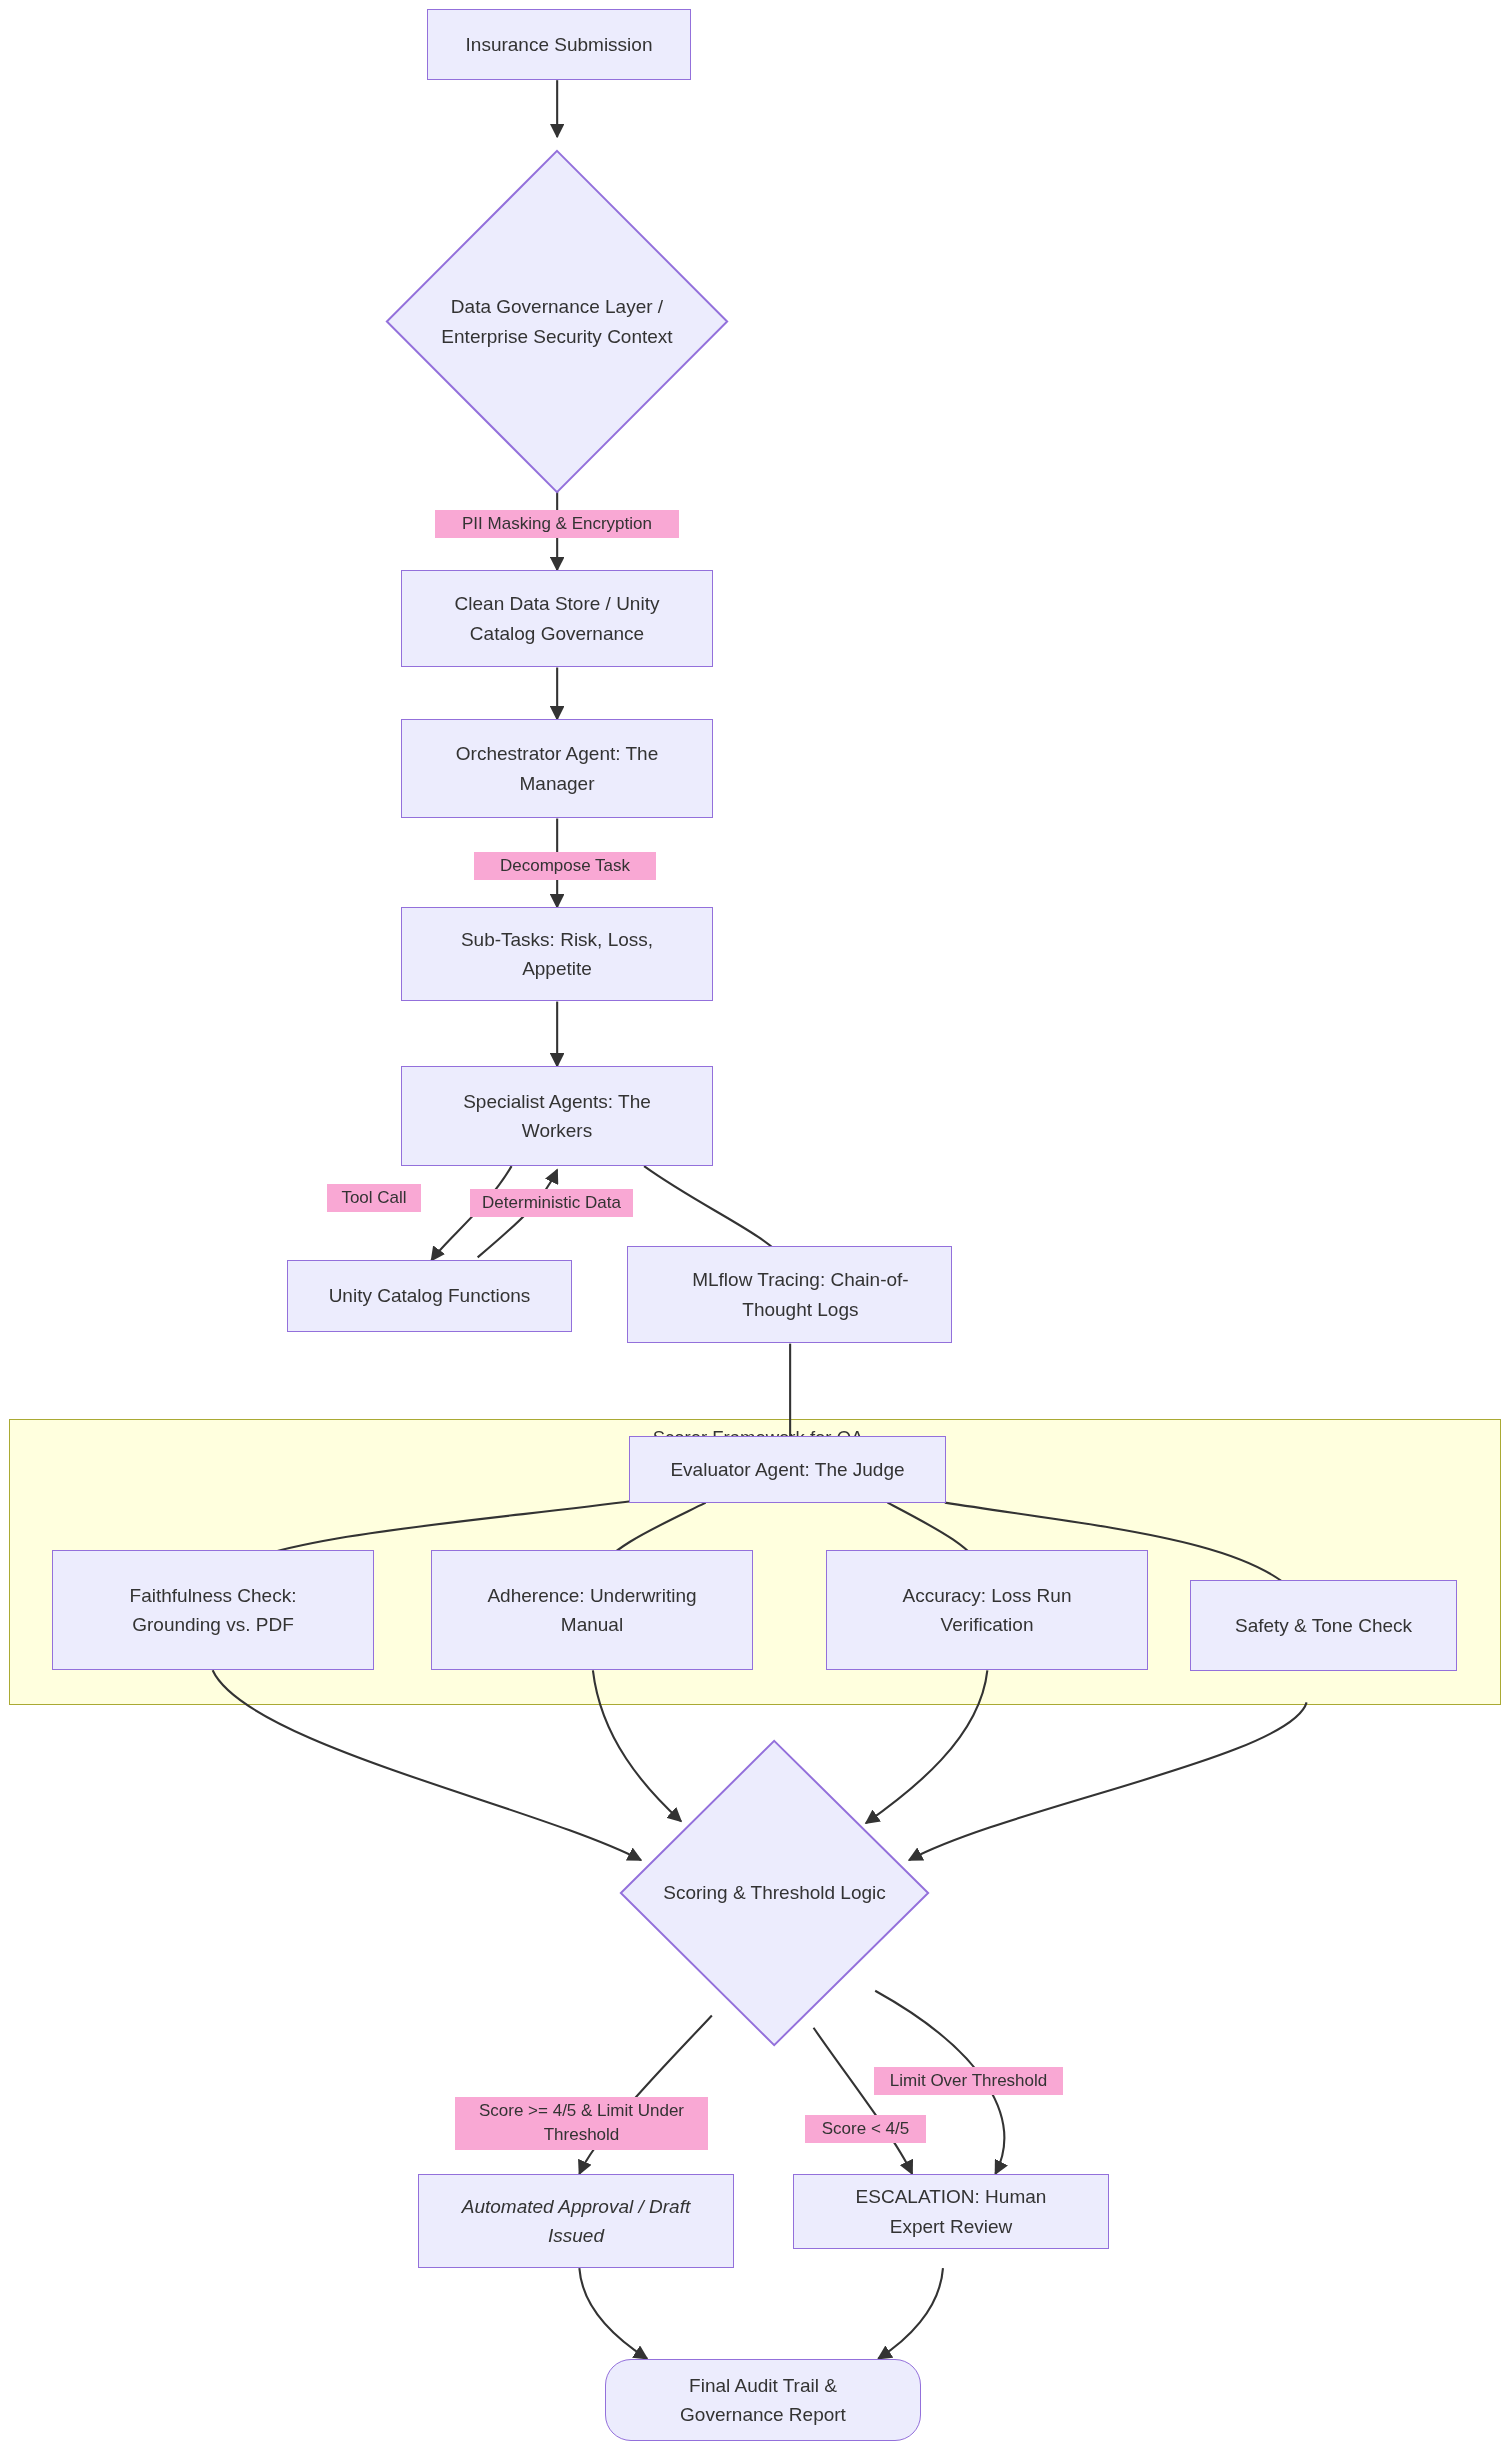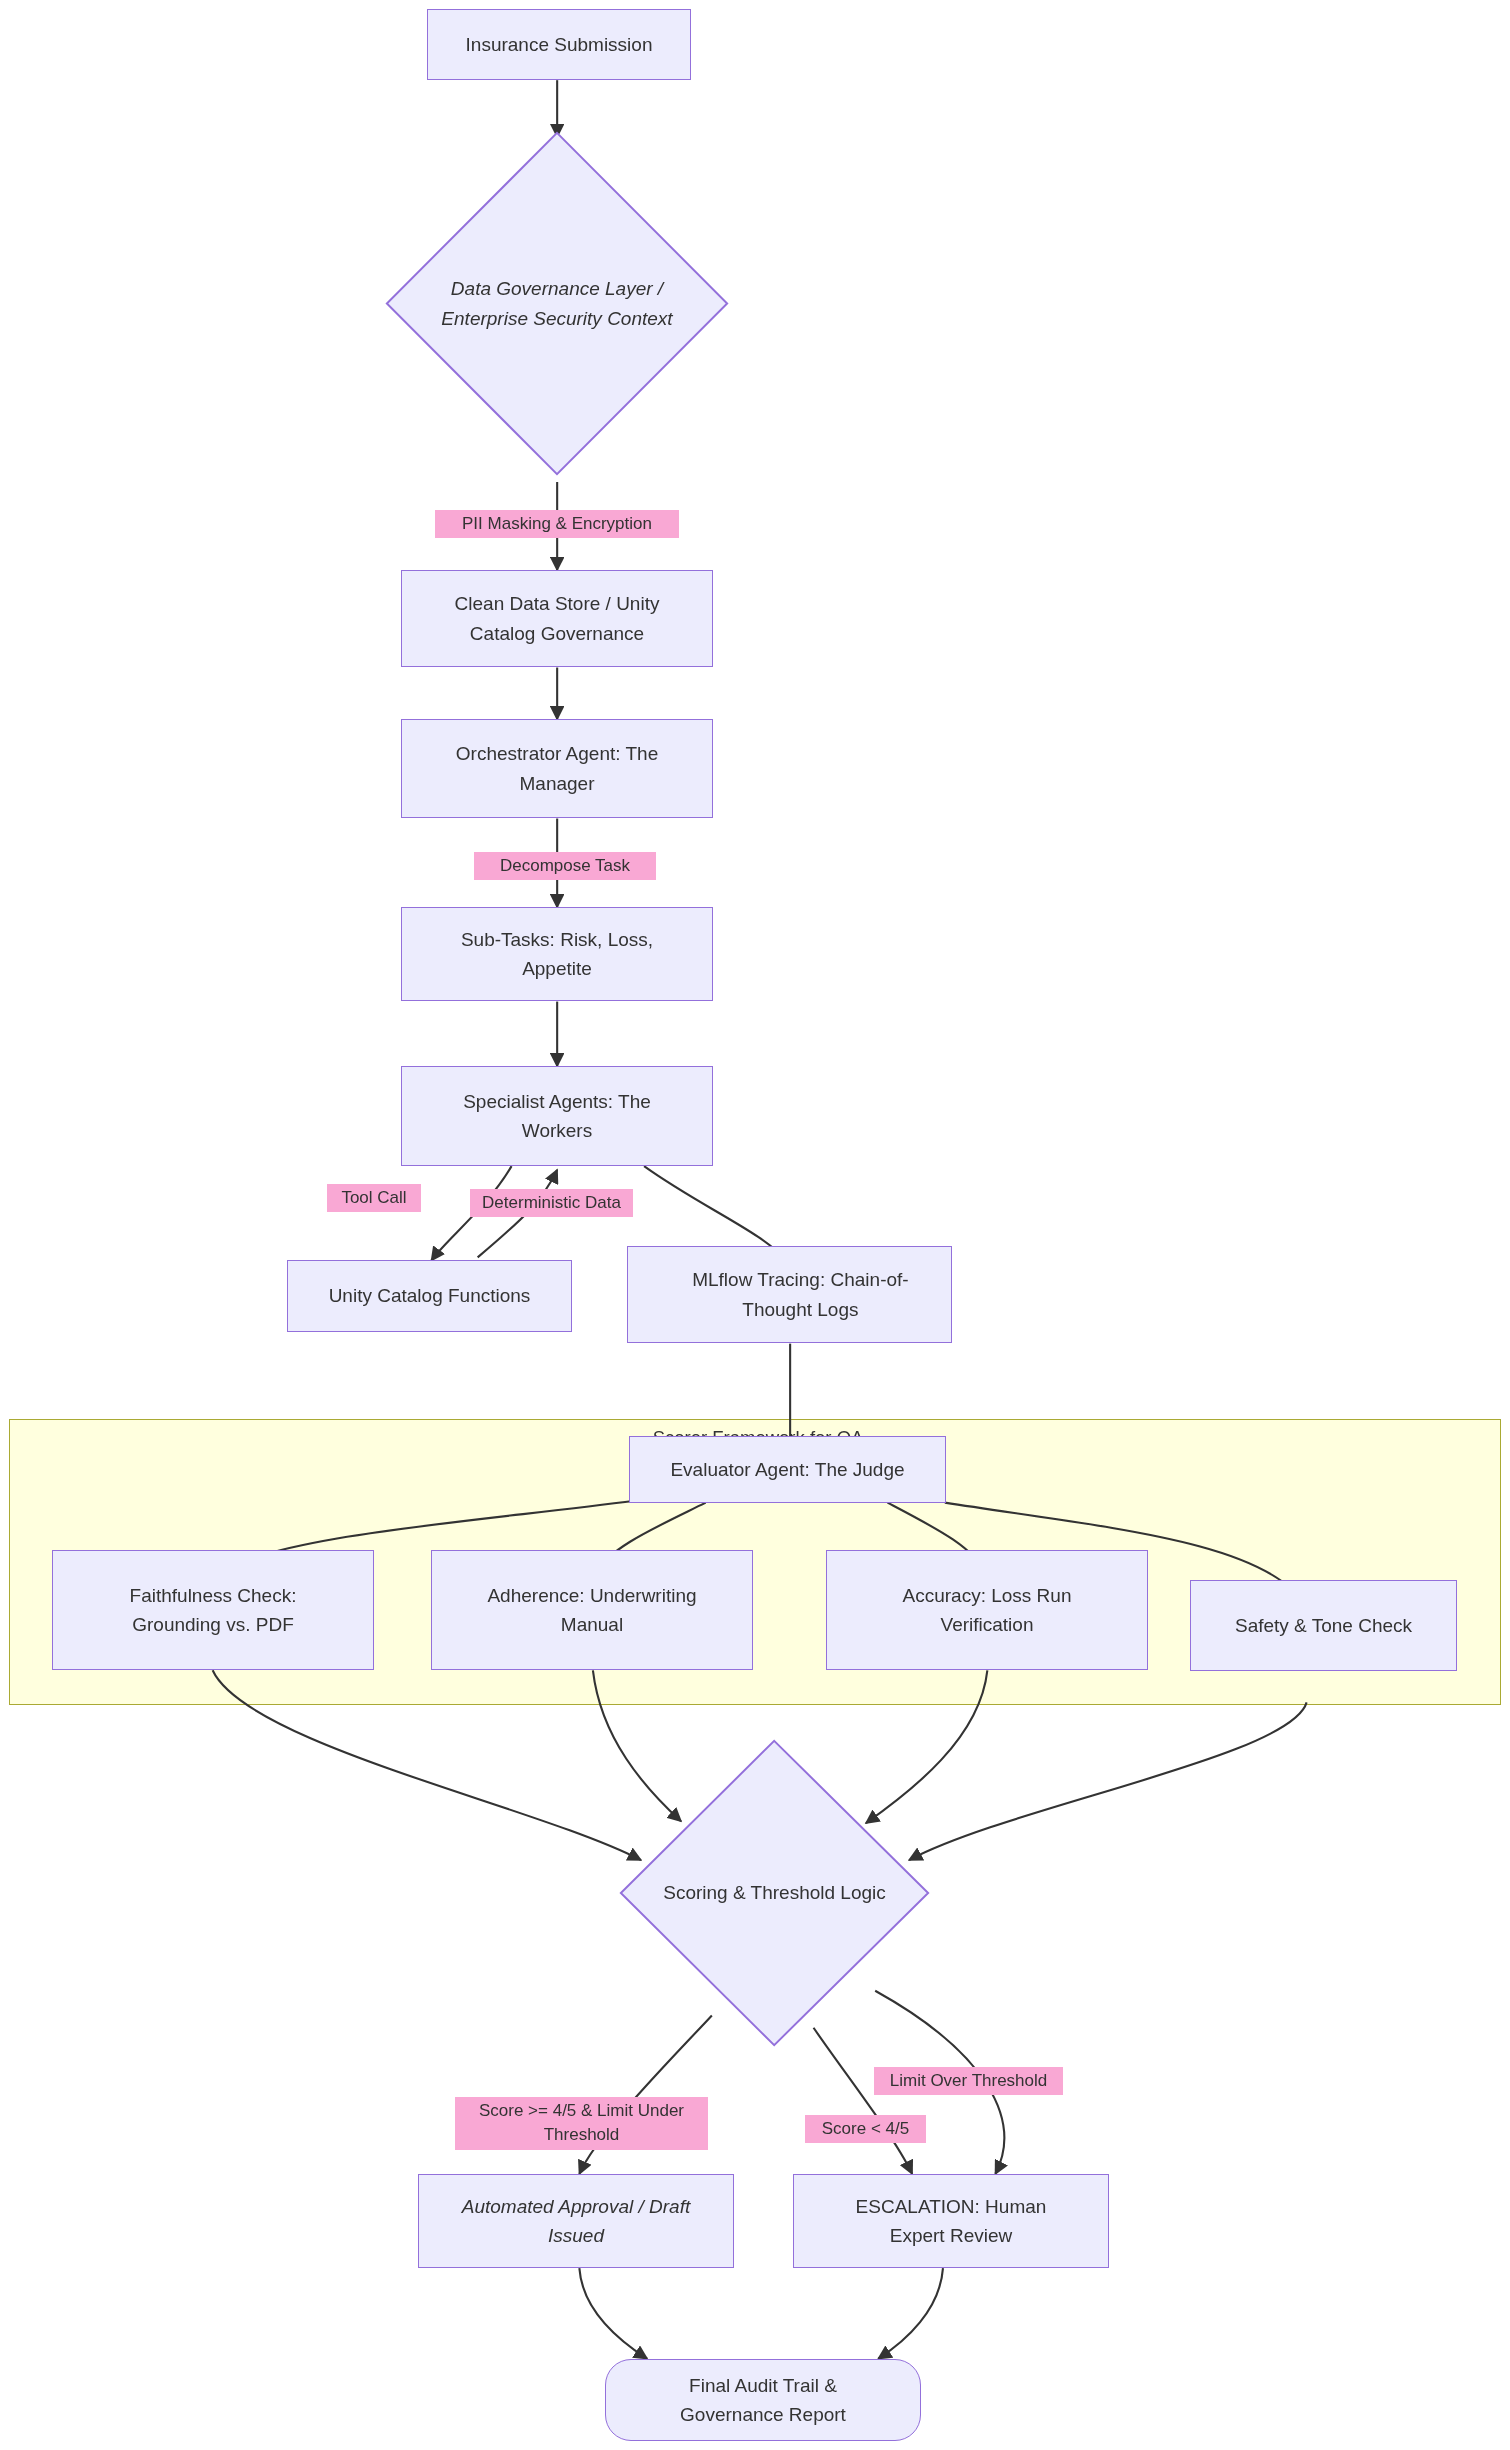--- a/index.html
+++ b/index.html
@@ -84,21 +84,21 @@
       <path d="M 1420,3230 C 1600,3330 1660,3440 1615,3527"></path>
 
       <path d="M 940,3680 C 945,3748 1005,3798 1050,3827"></path>
 
       <path d="M 1530,3680 C 1525,3748 1470,3798 1425,3827"></path>
     </g>
   </svg>
 
   <div class="node" style="left:427px;top:9.2px;width:264px;height:71px;">Insurance Submission</div>
 
-  <div class="diamond" style="left:385px;top:131px;width:344px;height:345px;font-style:italic;">
+  <div class="diamond" style="left:385px;top:149px;width:344px;height:345px;">
     <svg class="dshape" viewBox="0 0 558 560" preserveAspectRatio="none">
       <polygon points="279,3 555,280 279,557 3,280" fill="#ececfd" stroke="#9370db" stroke-width="3.2"></polygon>
     </svg>
     <div class="dtext" style="white-space:pre-line;">Data Governance Layer /
 Enterprise Security Context</div>
   </div>
 
   <div class="node" style="left:401px;top:570px;width:312px;height:97px;white-space:pre-line;">Clean Data Store / Unity
 Catalog Governance</div>
 
@@ -132,21 +132,21 @@
   <div class="diamond" style="left:619px;top:1739px;width:311px;height:308px;">
     <svg class="dshape" viewBox="0 0 505 500" preserveAspectRatio="none">
       <polygon points="252,3 502,250 252,497 3,250" fill="#ececfd" stroke="#9370db" stroke-width="3.2"></polygon>
     </svg>
     <div class="dtext">Scoring &amp; Threshold Logic</div>
   </div>
 
   <div class="node" style="left:418px;top:2174px;width:316px;height:94px;white-space:pre-line;font-style:italic;">Automated Approval / Draft
 Issued</div>
 
-  <div class="node" style="left:793px;top:2174px;width:316px;height:94px;white-space:pre-line;">ESCALATION: Human
+  <div class="node" style="left:793px;top:2174px;width:316px;height:75px;white-space:pre-line;">ESCALATION: Human
 Expert Review</div>
 
   <div class="node" style="left:605px;top:2359px;width:316px;height:82px;white-space:pre-line;border-radius:26px;">Final Audit Trail &amp;
 Governance Report</div>
 
   <div class="elabel" style="left:435px;top:510px;width:244px;">PII Masking &amp; Encryption</div>
 
   <div class="elabel" style="left:474px;top:852px;width:182px;">Decompose Task</div>
 
   <div class="elabel" style="left:327px;top:1184px;width:94px;">Tool Call</div>

